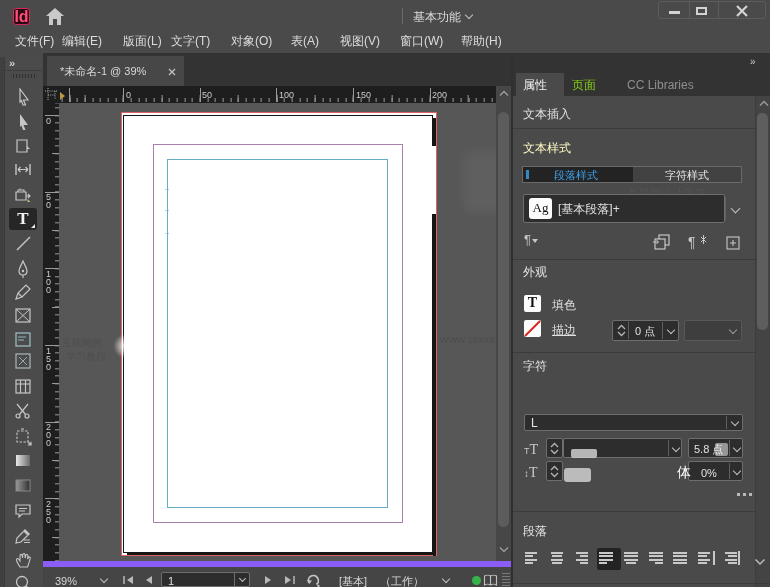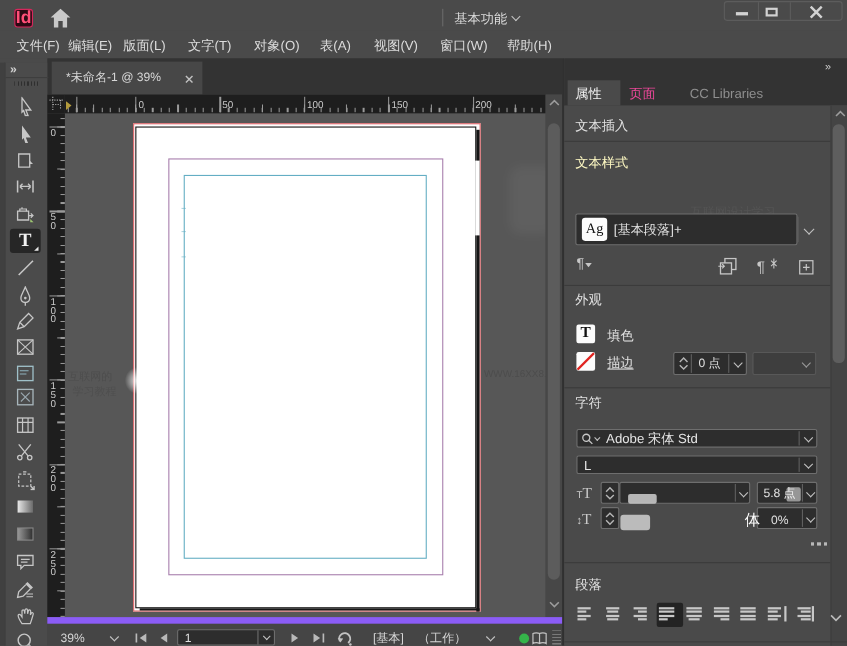--- a/index.html
+++ b/index.html
@@ -28,21 +28,21 @@
    <div class="ab" style="left:37px;top:5px;width:11px;height:8px;border:2px solid #d2d2d2"></div>
    <svg style="left:76px;top:3px" width="14" height="12" viewBox="0 0 14 12">
         <path d="M2 1 L12 11 M12 1 L2 11" stroke="#d2d2d2" stroke-width="2.2"></path>
       </svg>
  </div>
 </div>
 
 <div class="ab" id="menubar" style="left:0;top:28px;width:770px;height:25px;background:#4a4a4a">
  <div class="tx" style="left:15px;top:6px">文件(F)</div>
  <div class="tx" style="left:62px;top:6px">编辑(E)</div>
- <div class="tx" style="left:112px;top:6px">版面(L)</div>
+ <div class="tx" style="left:123px;top:6px">版面(L)</div>
  <div class="tx" style="left:171px;top:6px">文字(T)</div>
  <div class="tx" style="left:231px;top:6px">对象(O)</div>
  <div class="tx" style="left:291px;top:6px">表(A)</div>
  <div class="tx" style="left:340px;top:6px">视图(V)</div>
  <div class="tx" style="left:400px;top:6px">窗口(W)</div>
  <div class="tx" style="left:461px;top:6px">帮助(H)</div>
 </div>
 
 <div class="ab" id="tabstrip" style="left:43px;top:53px;width:468px;height:33px;background:#333333">
  <div class="ab" style="left:4px;top:3px;width:137px;height:30px;background:#474747">
@@ -51,21 +51,21 @@
         <path d="M1 1 L7 7 M7 1 L1 7" stroke="#c0c0c0" stroke-width="1.3"></path>
       </svg>
  </div>
 </div>
 <div class="ab" style="left:513px;top:53px;width:257px;height:17px;background:#333333">
  <div class="dd" style="left:237px;top:4px;font-size:10px;color:#cccccc">»</div>
 </div>
 <div class="ab" id="paneltabs" style="left:513px;top:70px;width:257px;height:26px;background:#333333">
  <div class="ab" style="left:3px;top:3px;width:48px;height:23px;background:#4a4a4a"></div>
  <div class="tx" style="left:10px;top:8px;color:#f1f1f1">属性</div>
- <div class="tx" style="left:59px;top:8px;color:#ec4899">页面</div>
+ <div class="tx" style="left:59px;top:8px;color:#84cc16">页面</div>
  <div class="tx" style="left:114px;top:8px;color:#8f8f8f">CC Libraries</div>
 </div>
 
 <div class="ab" id="toolbar" style="left:4px;top:57px;width:39px;height:530px;background:#4b4b4b;border-left:1px solid #3a3a3a">
  <div class="ab" style="left:4px;top:0px;color:#cfcfcf;font-size:11px;font-weight:bold;letter-spacing:-2px">»</div>
  <div class="ab" style="left:8px;top:17px;width:22px;height:4px;background:repeating-linear-gradient(to right,#2f2f2f 0 1px,transparent 1px 3px)"></div>
  <div class="ab" style="left:0;top:13px;width:39px;height:1px;background:#3e3e3e"></div>
  <svg style="left:10px;top:31px" width="17" height="18" viewBox="0 0 17 18">
       <path d="M5 1 L13 12 L8.5 12 L10.5 17 L8 17 L6.5 12.5 L5 14 Z" fill="none" stroke="#c6c6c6" stroke-width="1.2"></path>
     </svg>
@@ -259,20 +259,26 @@
       <path d="M7.5 2 C6 1 3 1 1.5 2 V11 C3 10 6 10 7.5 11 C9 10 12 10 13.5 11 V2 C12 1 9 1 7.5 2 M7.5 2 V11" stroke="#c2c2c2" stroke-width="1.1" fill="none"></path>
     </svg>
  <div class="ab" style="left:459px;top:6px;width:8px;height:13px;background:repeating-linear-gradient(to bottom,#7a7a7a 0 1px,transparent 1px 3px)"></div>
 </div>
 
 <div class="ab" id="panel" style="left:513px;top:96px;width:257px;height:491px;background:#4a4a4a">
  <div class="tx" style="left:10px;top:11px;color:#e2e2e2">文本插入</div>
  <div class="ab" style="left:0;top:32px;width:242px;height:1px;background:#3b3b3b"></div>
  <div class="tx" style="left:10px;top:45px;color:#fef9c3">文本样式</div>
  <div class="tx" style="left:115px;top:90px;font-size:11px;color:rgba(255,255,255,.055)">互联网设计学习</div>
+ <div class="ab" style="left:9px;top:70px;width:220px;height:17px;background:#424242;border:1px solid #6a6a6a">
+  <div class="ab" style="left:0;top:0;width:110px;height:15px;background:#232323"></div>
+  <div class="tx" style="left:31px;top:1px;font-size:11px;color:#3f9fe8">段落样式</div>
+  <div class="tx" style="left:142px;top:1px;font-size:11px;color:#e8e8e8">字符样式</div>
+  <div class="ab" style="left:3px;top:3px;width:3px;height:9px;background:#3f9fe8;opacity:.8"></div>
+ </div>
  <div class="fld" style="left:10px;top:98px;width:202px;height:29px;background:#2d2d2d">
   <div class="ab" style="left:5px;top:3px;width:23px;height:21px;background:#fcfcfc;border-radius:3px;color:#111;font-family:'Liberation Serif',serif;font-size:13px;text-align:center;line-height:20px">Ag</div>
   <div class="tx" style="left:34px;top:7px;color:#e0e0e0">[基本段落]+</div>
   <div class="ab" style="left:201px;top:2px;width:1px;height:23px;background:#5f5f5f"></div>
   <i class="ch" style="left:208px;top:10px;width:7px;height:7px"></i>
  </div>
  <div class="ab" style="left:11px;top:137px;color:#c6c6c6;font-size:13px;line-height:14px">¶<span style="display:inline-block;width:0;height:0;border-left:3px solid transparent;border-right:3px solid transparent;border-top:4px solid #c6c6c6;vertical-align:1px;margin-left:1px"></span></div>
  <svg style="left:139px;top:138px" width="20" height="16" viewBox="0 0 20 16">
       <rect x="7" y="1" width="10" height="10" fill="none" stroke="#c6c6c6" stroke-width="1.2"></rect>
       <rect x="3" y="5" width="10" height="10" fill="#4a4a4a" stroke="#c6c6c6" stroke-width="1.2"></rect>
@@ -304,30 +310,20 @@
   <div class="ab" style="left:15px;top:1px;width:1px;height:17px;background:#5f5f5f"></div>
   <div class="tx" style="left:22px;top:3px;font-size:11px;color:#e0e0e0">0 点</div>
   <div class="ab" style="left:49px;top:1px;width:1px;height:17px;background:#5f5f5f"></div>
   <i class="ch" style="left:55px;top:6px"></i>
  </div>
  <div class="ab" style="left:171px;top:224px;width:58px;height:21px;background:#3e3e3e;border:1px solid #585858;border-radius:2px">
   <i class="ch" style="left:45px;top:6px;border-color:#9a9a9a"></i>
  </div>
  <div class="ab" style="left:0;top:256px;width:242px;height:1px;background:#3b3b3b"></div>
  <div class="tx" style="left:10px;top:263px;color:#e2e2e2">字符</div>
- <div class="fld" style="left:11px;top:294px;width:219px;height:17px">
-  <svg style="left:3px;top:2px" width="12" height="12" viewBox="0 0 12 12">
-        <circle cx="5" cy="5" r="3.2" stroke="#c6c6c6" stroke-width="1.2" fill="none"></circle>
-        <path d="M7.4 7.4 L10.5 10.5" stroke="#c6c6c6" stroke-width="1.2"></path>
-      </svg>
-  <i class="ch" style="left:16px;top:5px;width:4px;height:4px"></i>
-  <div class="tx" style="left:26px;top:1px;color:#e5e5e5">Adobe 宋体 Std</div>
-  <div class="ab" style="left:201px;top:1px;width:1px;height:13px;background:#5f5f5f"></div>
-  <i class="ch" style="left:207px;top:4px"></i>
- </div>
  <div class="fld" style="left:11px;top:318px;width:219px;height:17px">
   <div class="tx" style="left:6px;top:1px;color:#e5e5e5">L</div>
   <div class="ab" style="left:201px;top:1px;width:1px;height:13px;background:#5f5f5f"></div>
   <i class="ch" style="left:207px;top:4px"></i>
  </div>
  <div class="ab" style="left:11px;top:344px;color:#c9c9c9"><span style="font-size:9px">T</span><span style="font-size:14px;font-family:'Liberation Serif',serif">T</span></div>
  <div class="fld" style="left:33px;top:342px;width:17px;height:20px">
   <svg style="left:3px;top:3px" width="9" height="13" viewBox="0 0 9 13">
         <path d="M1 5 L4.5 1.5 L8 5" stroke="#b5b5b5" stroke-width="1.3" fill="none"></path>
         <path d="M1 8 L4.5 11.5 L8 8" stroke="#b5b5b5" stroke-width="1.3" fill="none"></path>

